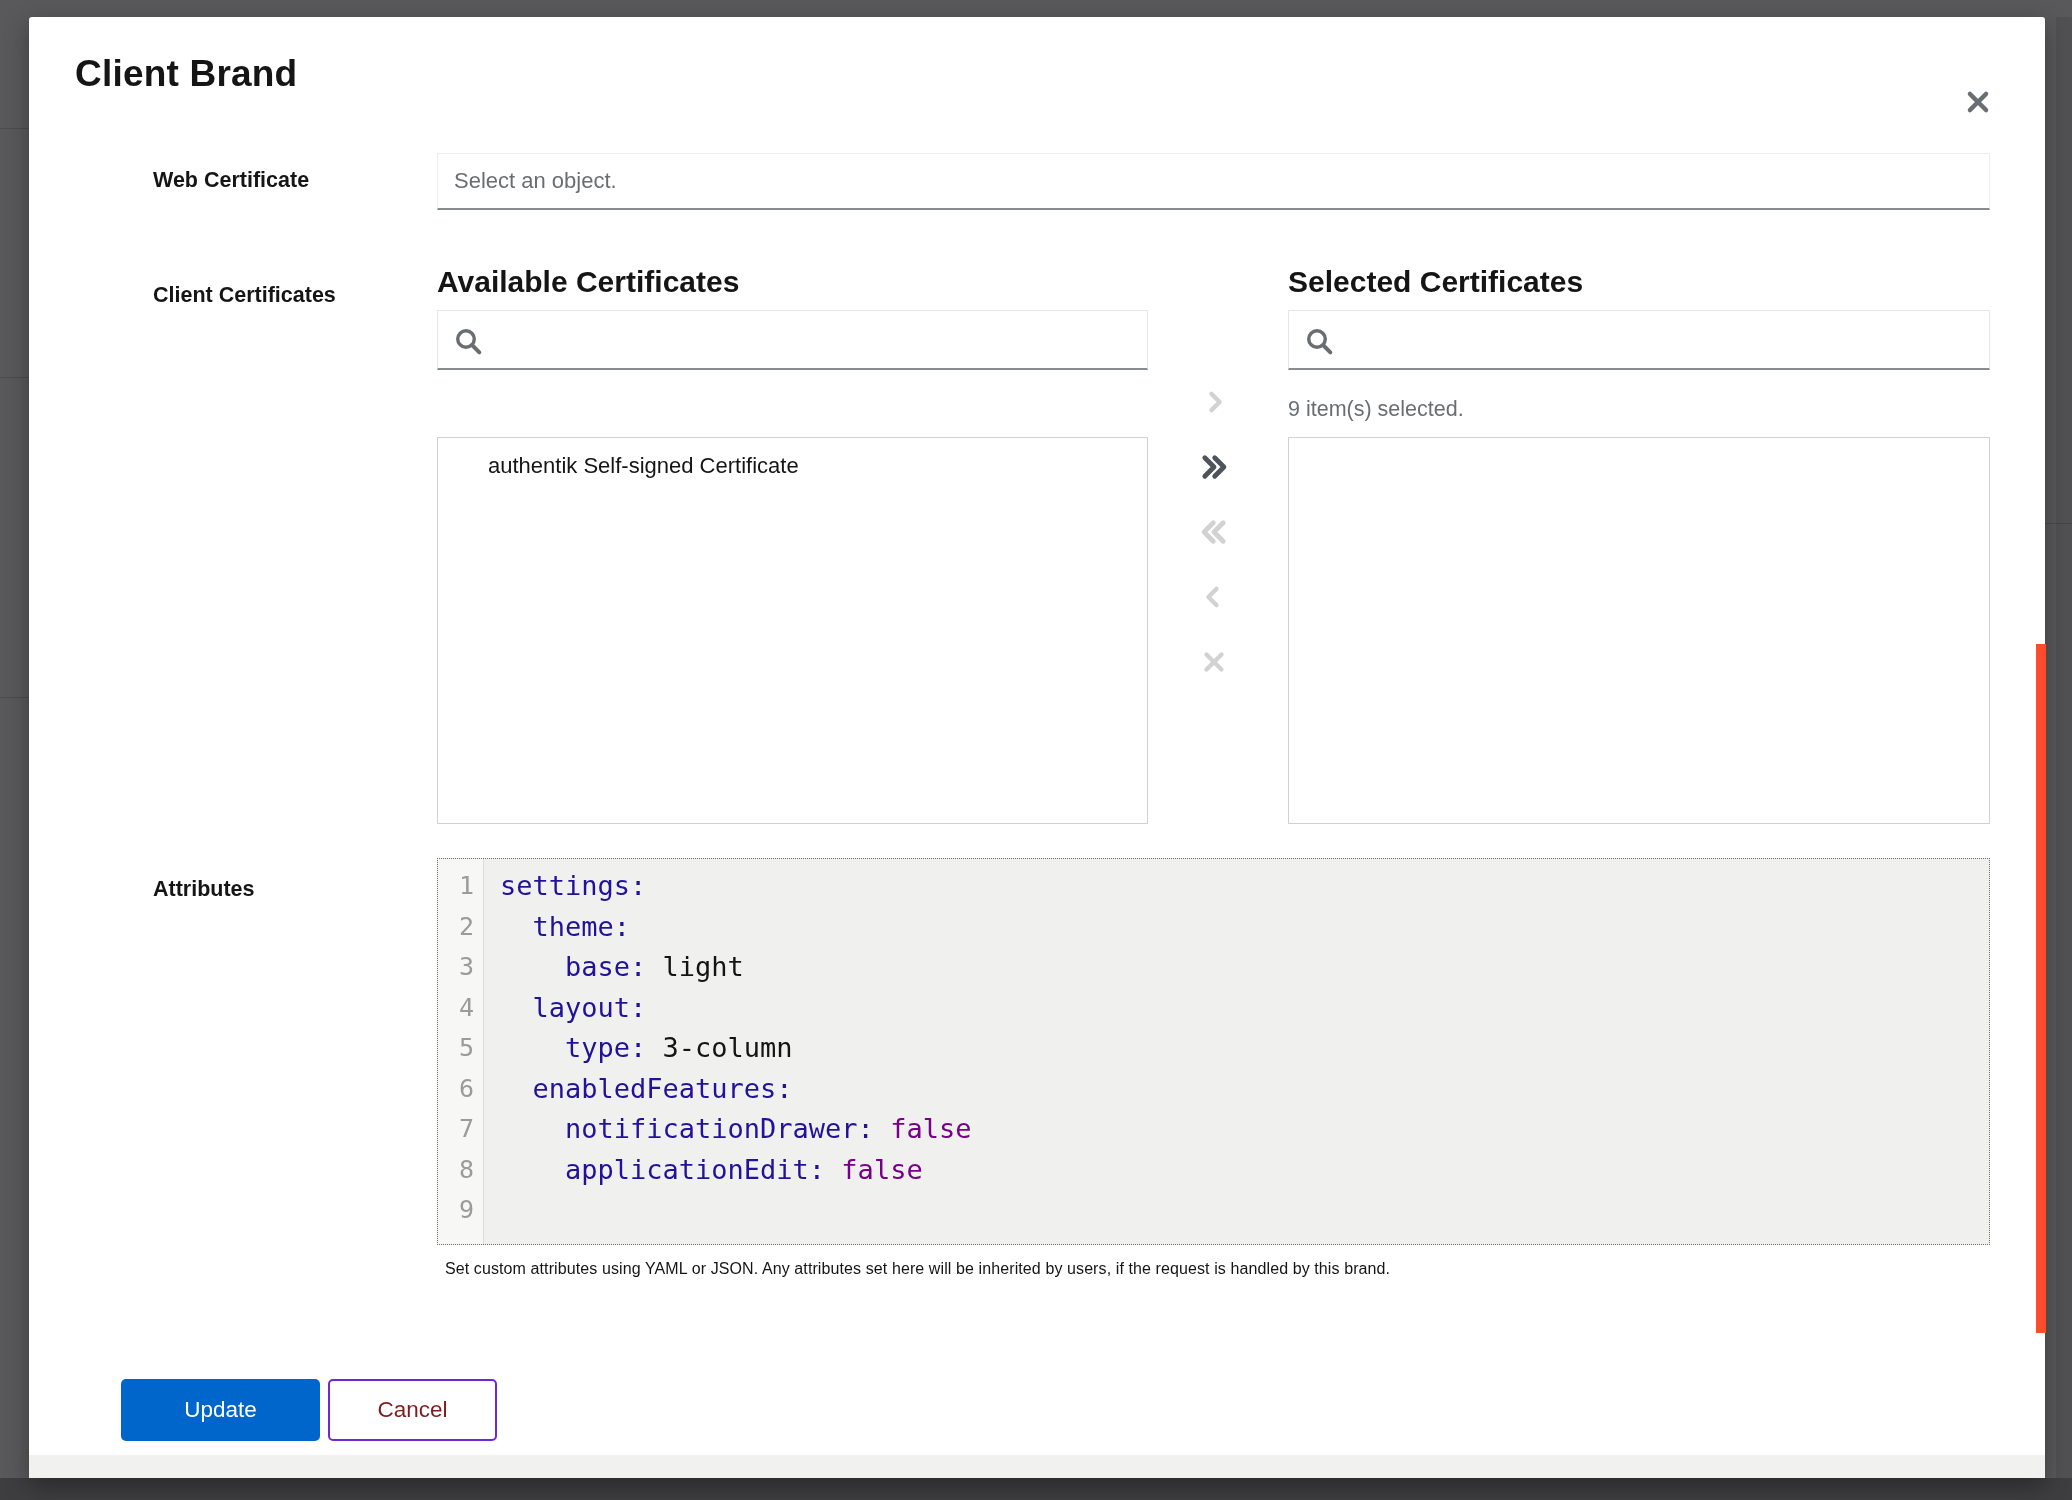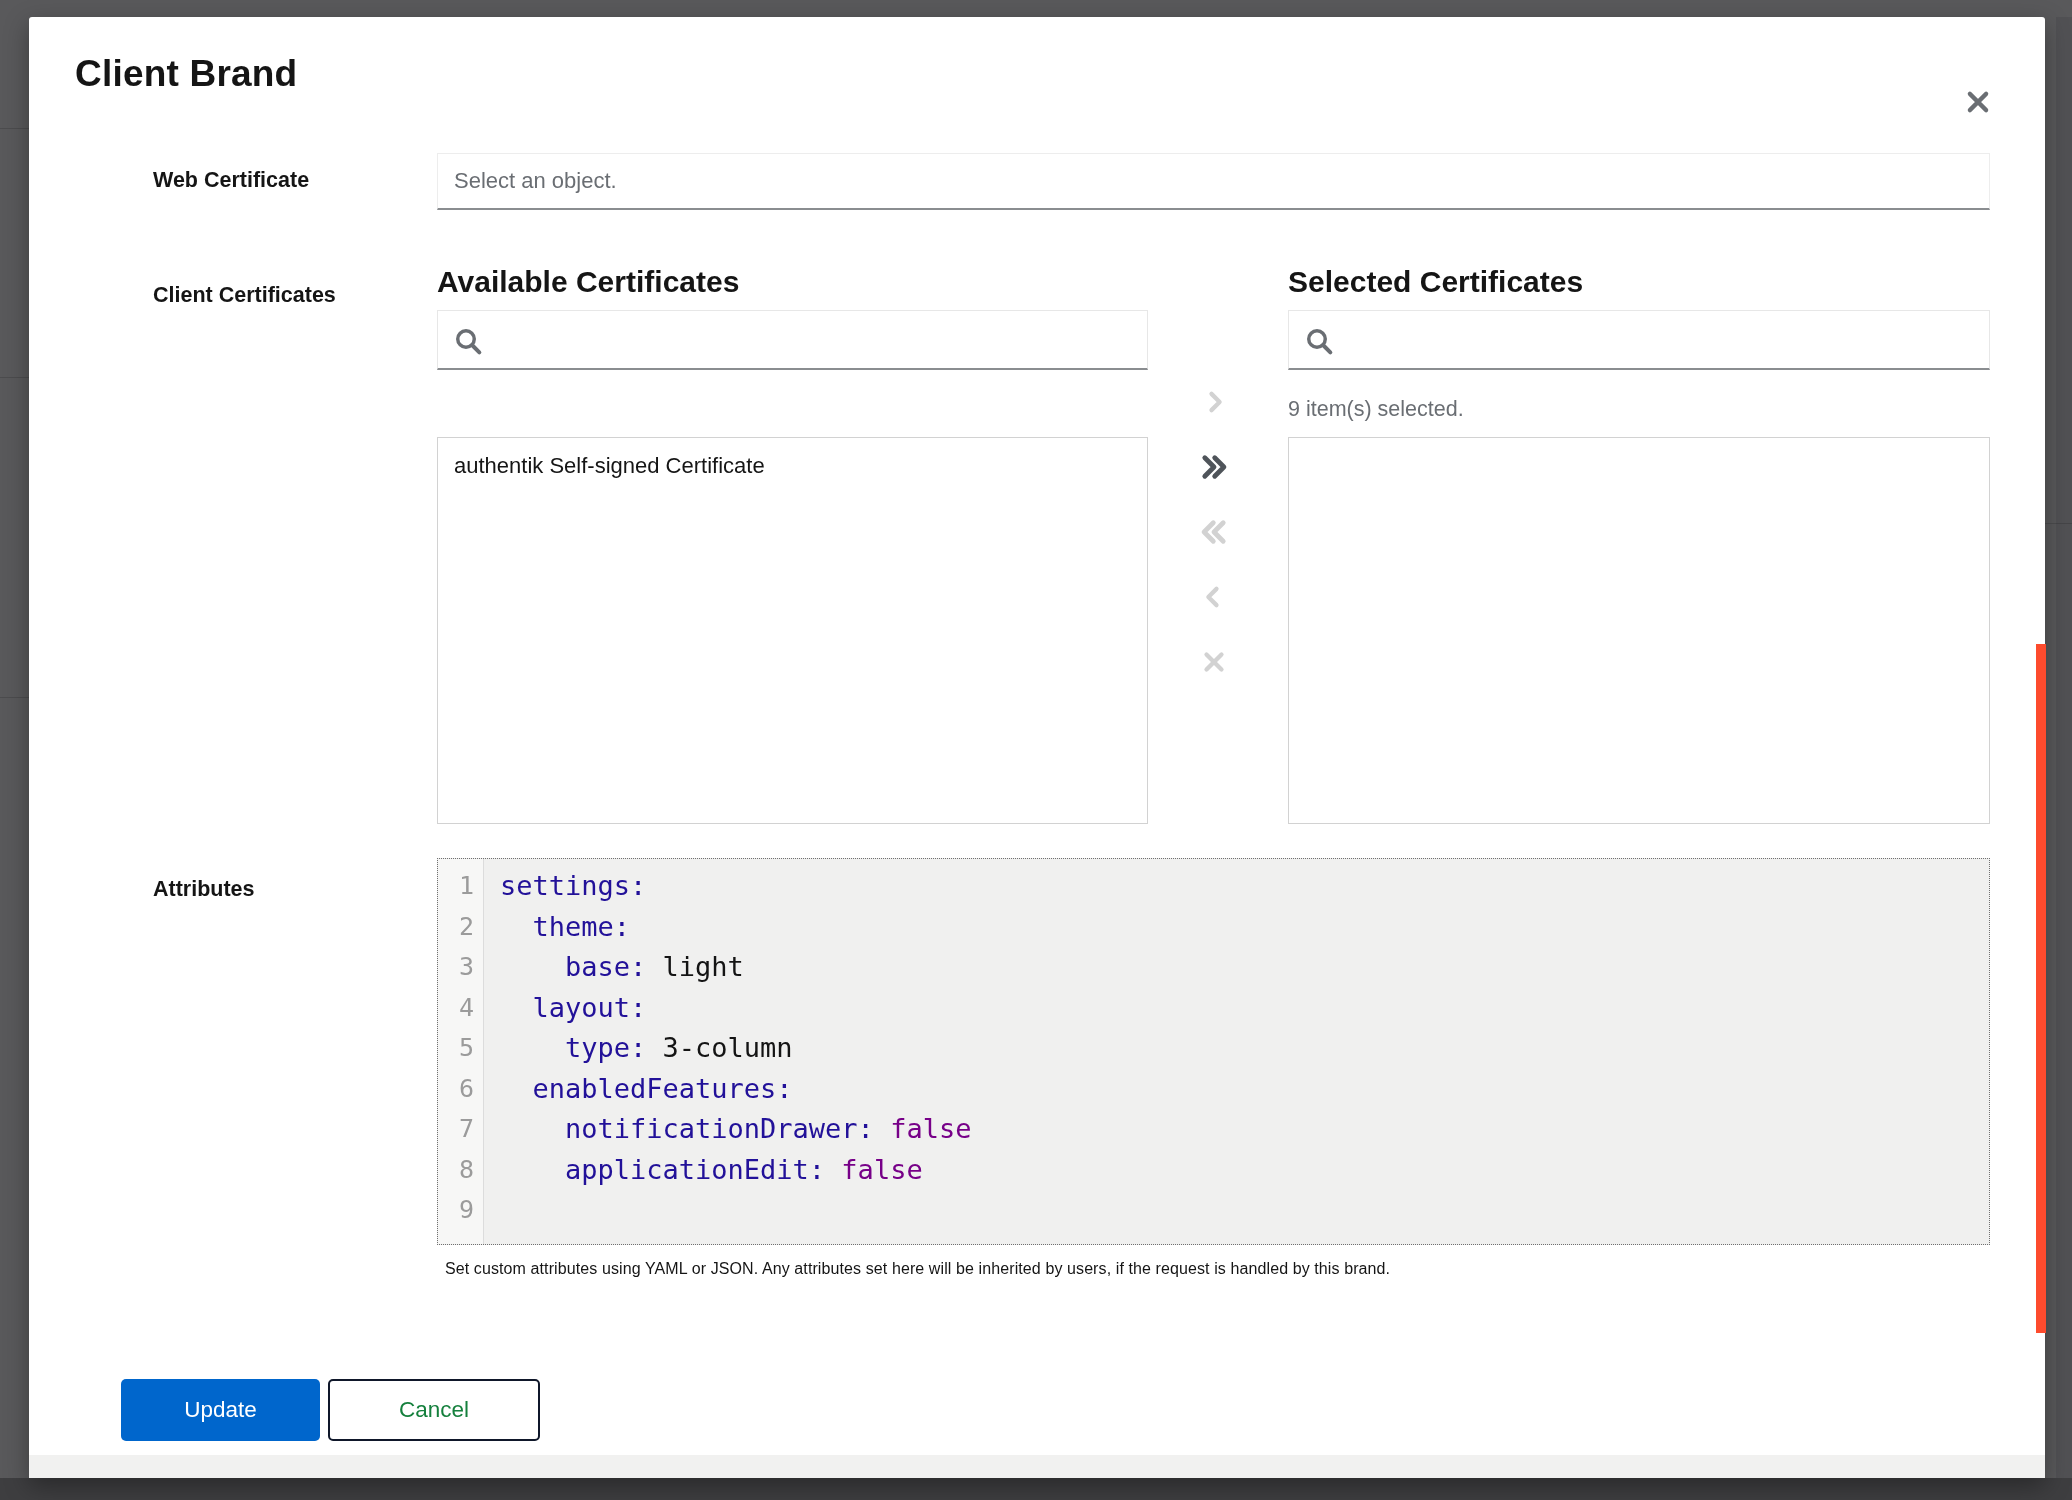--- a/index.html
+++ b/index.html
@@ -69,21 +69,21 @@
   .search-icon.avail{left:423px;}
   .search-icon.sel{left:1274px;}
 
   .dls-status{
     position:absolute;left:1259px;top:380px;
     font-size:21.5px;color:#6a6e73;
   }
 
   .dls-list{
     position:absolute;top:420px;height:387px;box-sizing:border-box;
-    border:1px solid #d2d2d2;background:#fff;overflow:hidden;
+    border:1px solid #d2d2d2;background:#fff;overflow:hidden;padding-left:34px;
   }
   .dls-list.avail{left:408px;width:711px;}
   .dls-list.sel{left:1259px;width:702px;}
   .dls-item{
     padding:15px 16px;font-size:22px;color:#151515;cursor:pointer;
   }
 
   .transfer-col{
     position:absolute;left:1152px;top:363px;width:66px;
     display:flex;flex-direction:column;align-items:center;
@@ -124,21 +124,21 @@
   
   .btn{
     position:absolute;top:1362px;height:62px;box-sizing:border-box;
     font-family:"Liberation Sans", sans-serif;font-size:22.5px;
     border-radius:5px;cursor:pointer;margin-left:48px;
   }
   .btn-primary{
     left:44px;width:199px;background:#0066cc;color:#ffffff;border:none;
   }
   .btn-secondary{
-    left:251px;width:212px;background:#ffffff;color:#15803d;border:2px solid #0f172a;
+    left:251px;width:169px;background:#ffffff;color:#7f1d1d;border:2px solid #6d28d9;
   }
 
   
   .scrollbar-thumb{
     position:absolute;left:2036px;top:644px;width:10px;height:689px;
     background:#fd4b2d;
   }
 </style>
 </head>
 <body>

